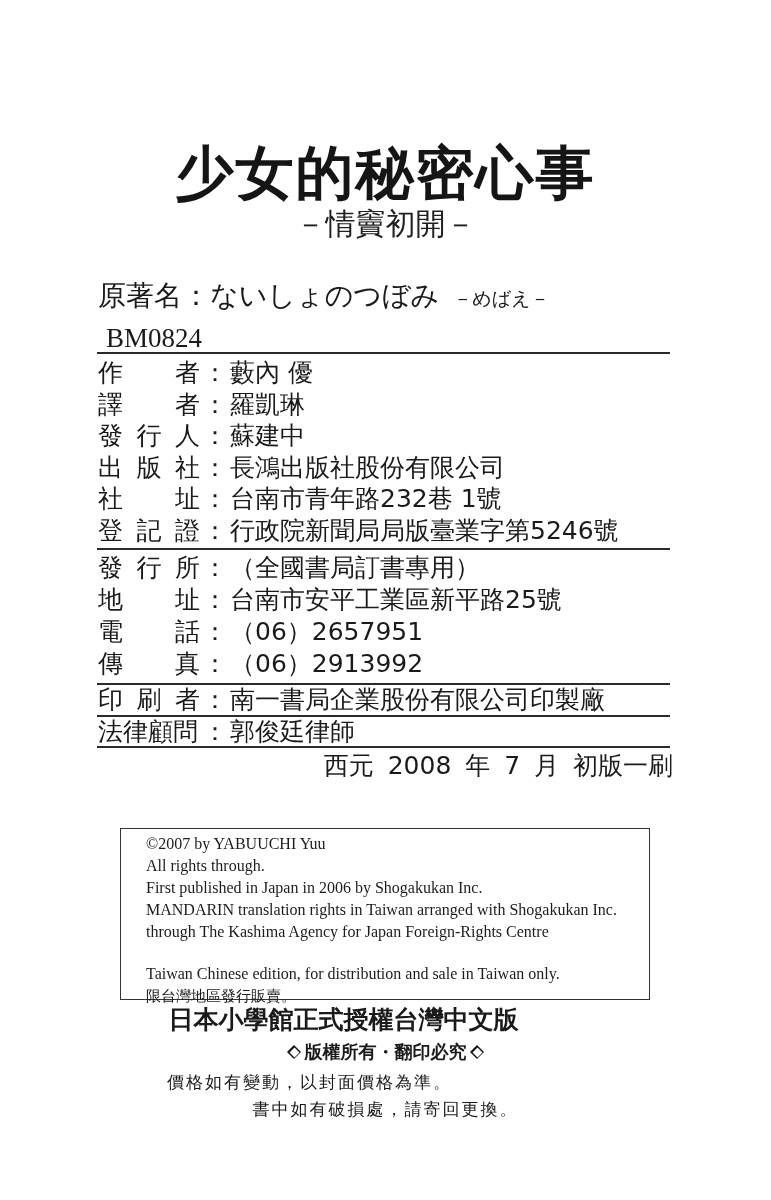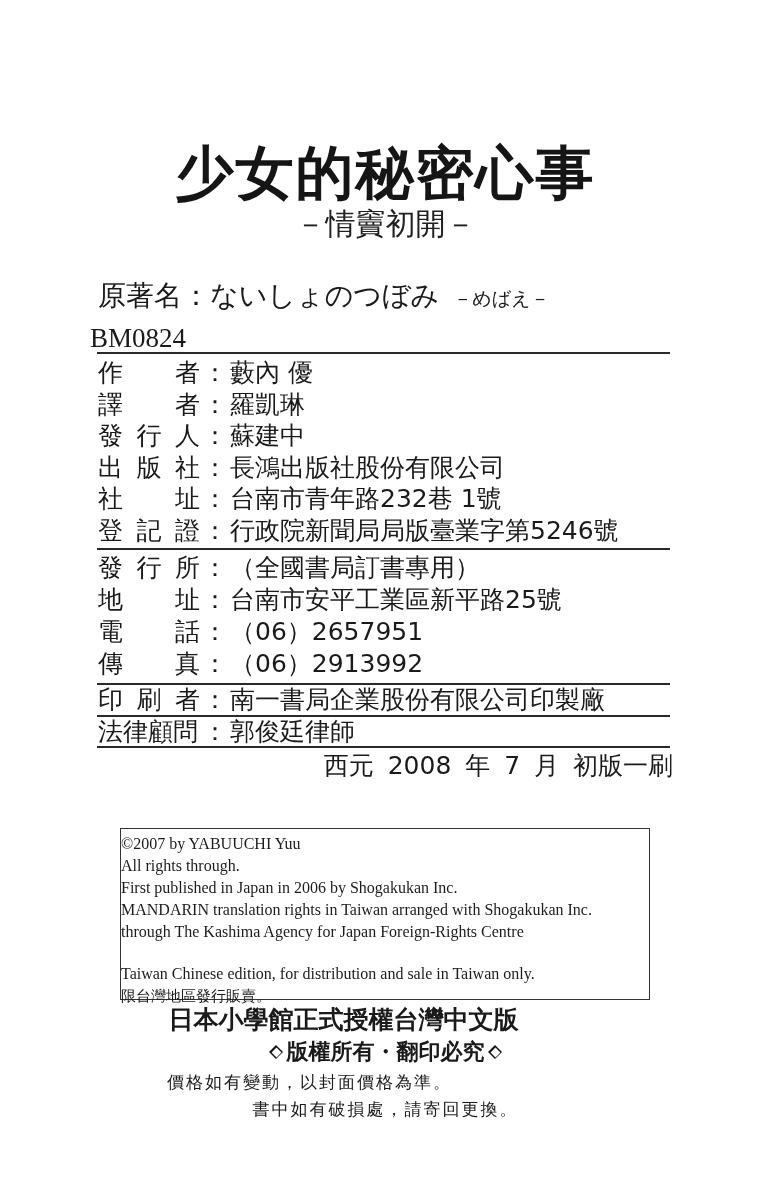--- a/index.html
+++ b/index.html
@@ -4,34 +4,34 @@
 <style>
   html, body { margin:0; padding:0; background:#ffffff; }
   body { width:771px; height:1200px; position:relative; overflow:hidden; color:#1a1a1a;
          font-family:"DejaVu Sans", sans-serif; }
   .abs { position:absolute; }
   .title { left:0; width:771px; top:138px; text-align:center; font-size:58px; font-weight:bold;
            letter-spacing:2px; line-height:70px; color:#151515; }
   .subtitle { left:0; width:771px; top:205px; text-align:center; font-size:30px; line-height:38px; color:#202020; }
   .orig { left:86px; top:276px; font-size:28px; line-height:40px; white-space:nowrap;margin-left:12px; }
   .orig .small { font-size:19px; margin-left:14px; }
-  .code { left:90px; top:322px; font-family:"Liberation Serif", serif; font-size:27px; line-height:32px; }
+  .code { left:106px; top:322px; font-family:"Liberation Serif", serif; font-size:27px; line-height:32px; }
   .hline { position:absolute; left:97px; width:573px; height:0; border-top:2px solid #2a2a2a; }
   .row { position:absolute; left:98px; height:32px; font-size:25px; line-height:32px; white-space:nowrap; display:flex; }
   .row .lab { width:102px; display:flex; justify-content:space-between; }
   .row .colon { width:30px; text-align:center; }
   .row .val { }
   .date { right:98px; top:750px; font-size:25px; line-height:32px; white-space:nowrap; word-spacing:6px; }
   .box { left:120px; top:828px; width:530px; height:172px; border:1.5px solid #333; box-sizing:border-box;
-         font-family:"Liberation Serif", serif; font-size:16px; line-height:22px; padding:4px 0 0 0; color:#1c1c1c; }
+         font-family:"Liberation Serif", serif; font-size:16px; line-height:22px; padding:4px 0 0 25px; color:#1c1c1c; }
   .box div { white-space:nowrap; height:22px; }
   .box .blank { height:20px; }
   .box .cn { font-family:"DejaVu Sans", sans-serif; font-size:15px; }
   .foot1 { left:0; width:687px; top:1003px; text-align:center; font-size:25px; line-height:34px; font-weight:bold; }
-  .foot2 { left:0; width:771px; top:1036px; text-align:right; font-size:22px; line-height:32px; font-weight:bold;
+  .foot2 { left:0; width:771px; top:1036px; text-align:right; font-size:18px; line-height:32px; font-weight:bold;
            display:flex; justify-content:center; align-items:center; }
   .dia { display:inline-block; width:15px; height:15px; position:relative; margin:0 3px; }
   .dia::before { content:""; position:absolute; left:0; top:0; width:0; height:0;
                  border-left:7.5px solid transparent; border-right:7.5px solid transparent; border-bottom:7.5px solid #111; }
   .dia::after { content:""; position:absolute; left:0; top:7.5px; width:0; height:0;
                 border-left:7.5px solid transparent; border-right:7.5px solid transparent; border-top:7.5px solid #111; }
   .dia span { position:absolute; left:4px; top:4px; width:7px; height:7px; background:#fff; transform:rotate(45deg); z-index:2; }
   .foot3 { left:0; width:619px; top:1069px; text-align:center; font-family:"DejaVu Serif", serif; font-size:17px; line-height:27px; letter-spacing:2px; }
   .foot4 { left:0; width:771px; top:1096px; text-align:center; font-family:"DejaVu Serif", serif; font-size:17px; line-height:27px; letter-spacing:2px; }
 </style>

